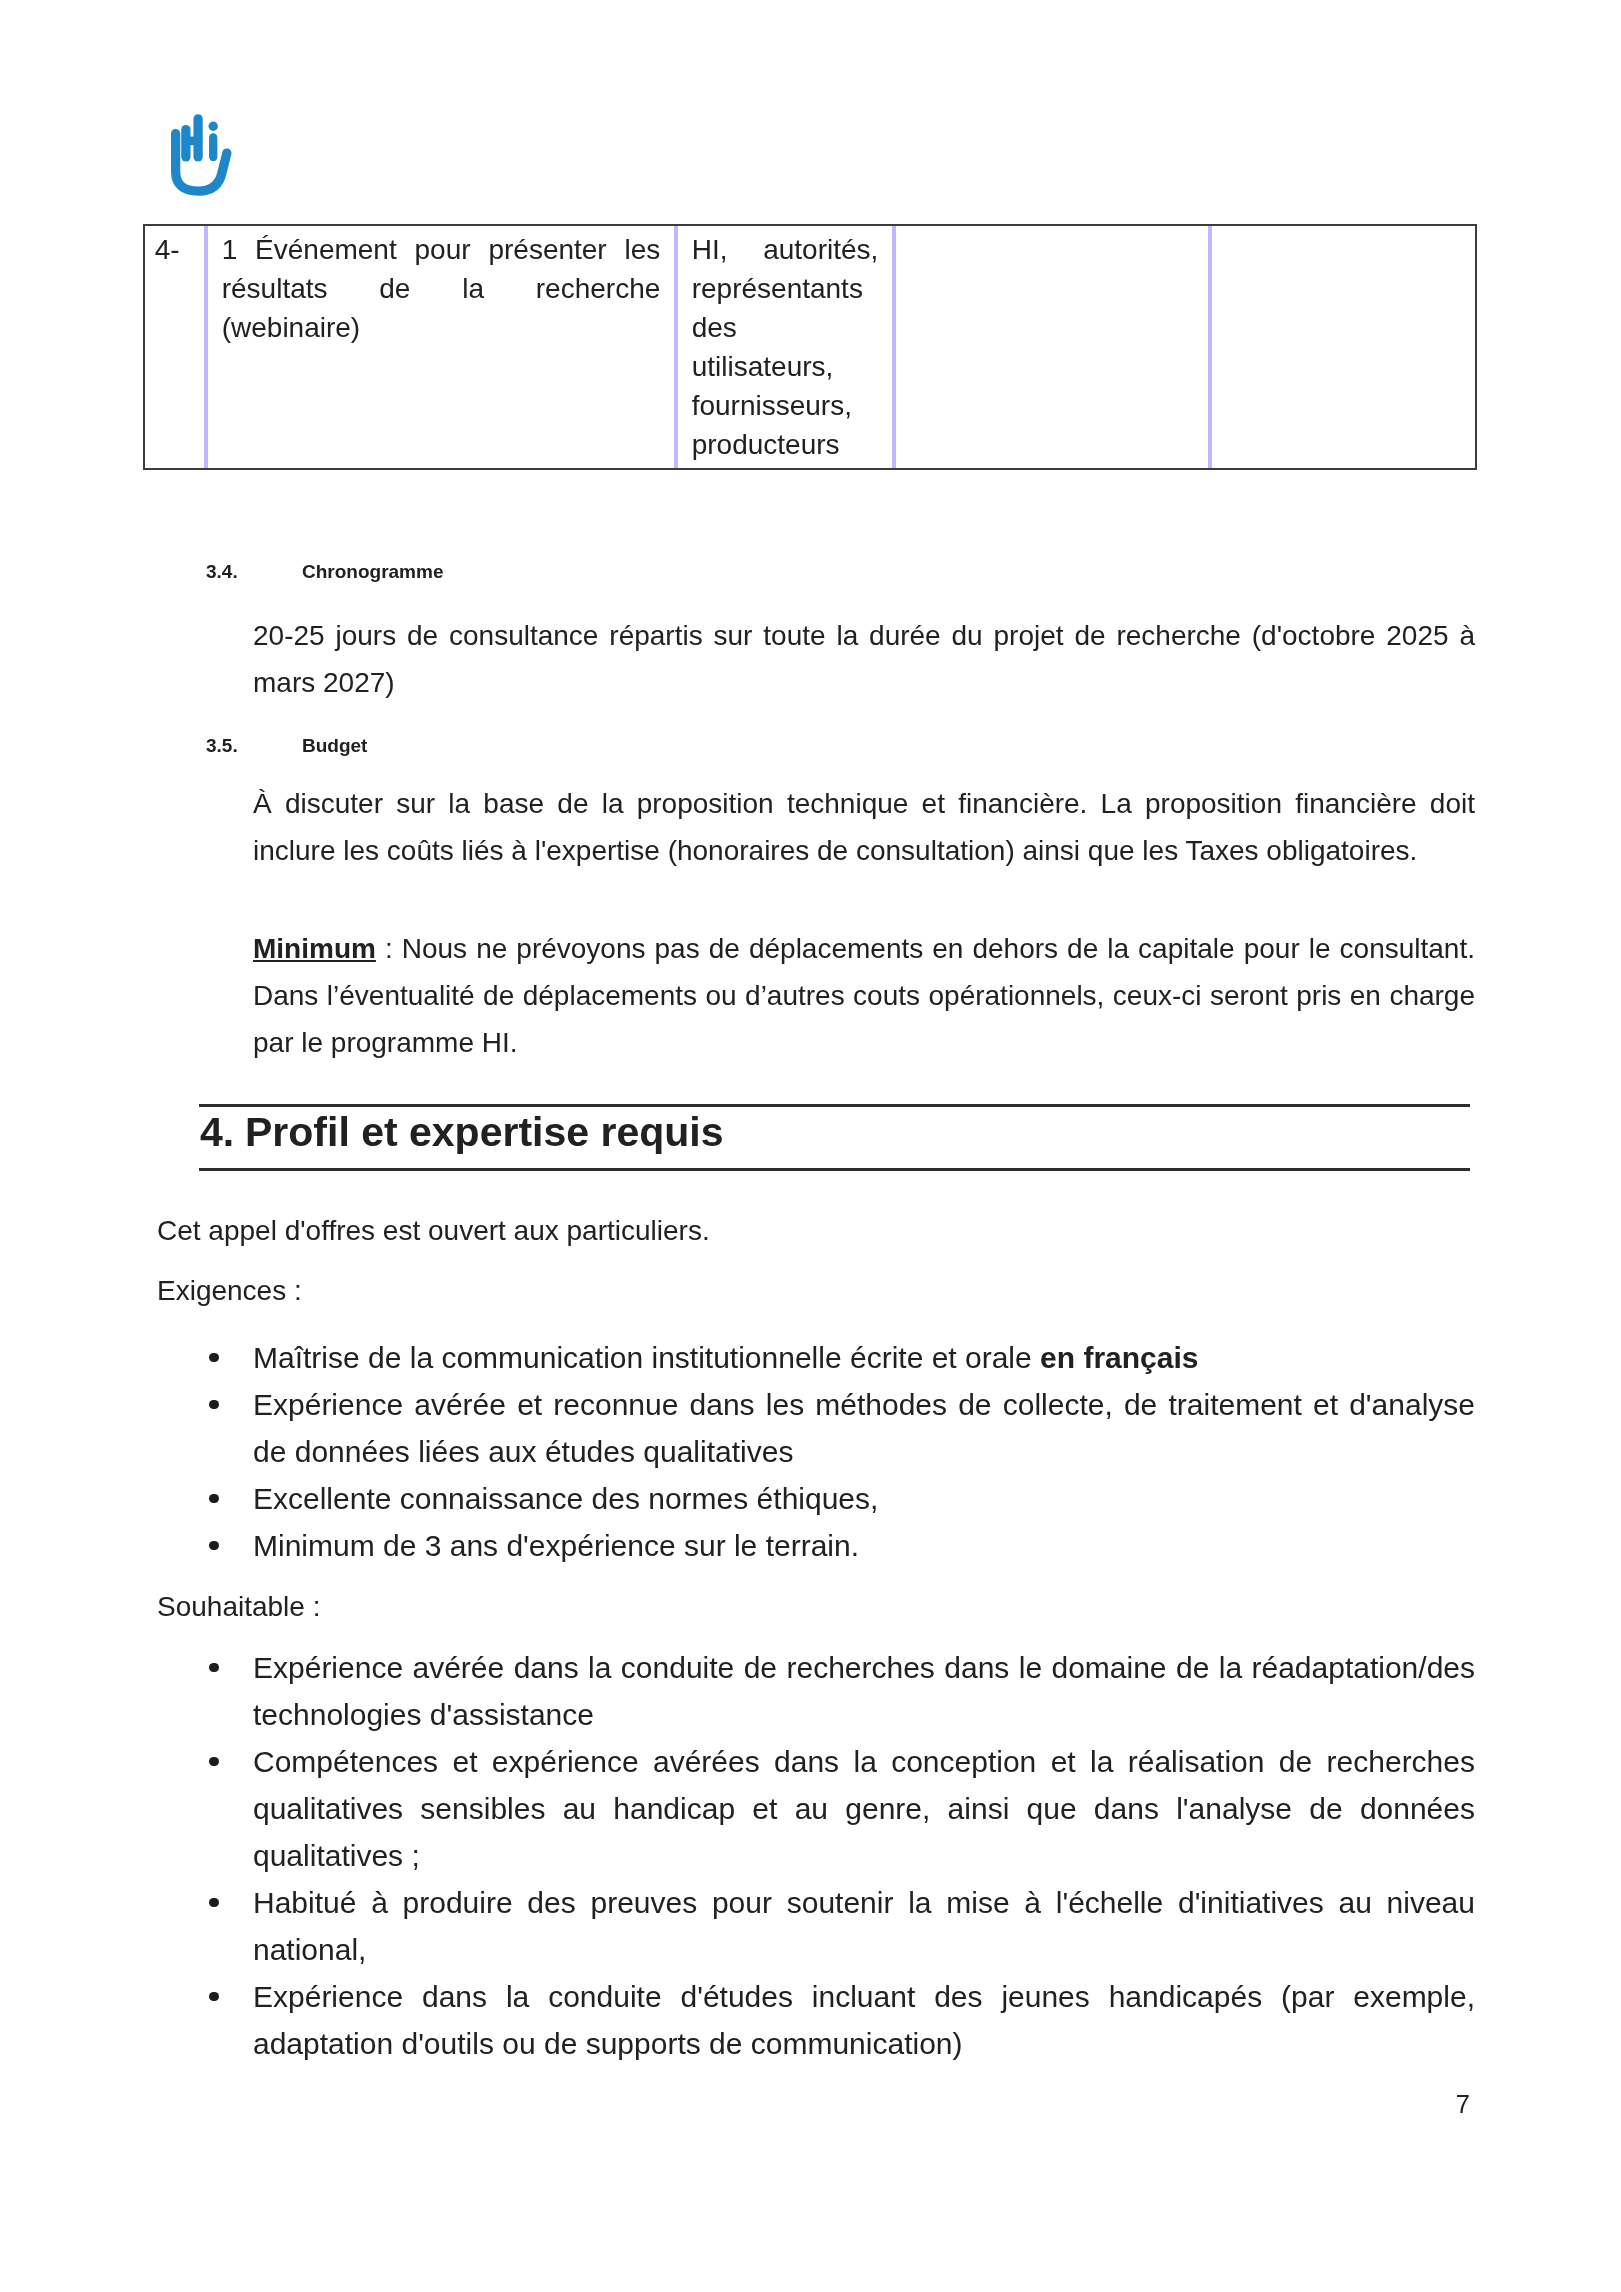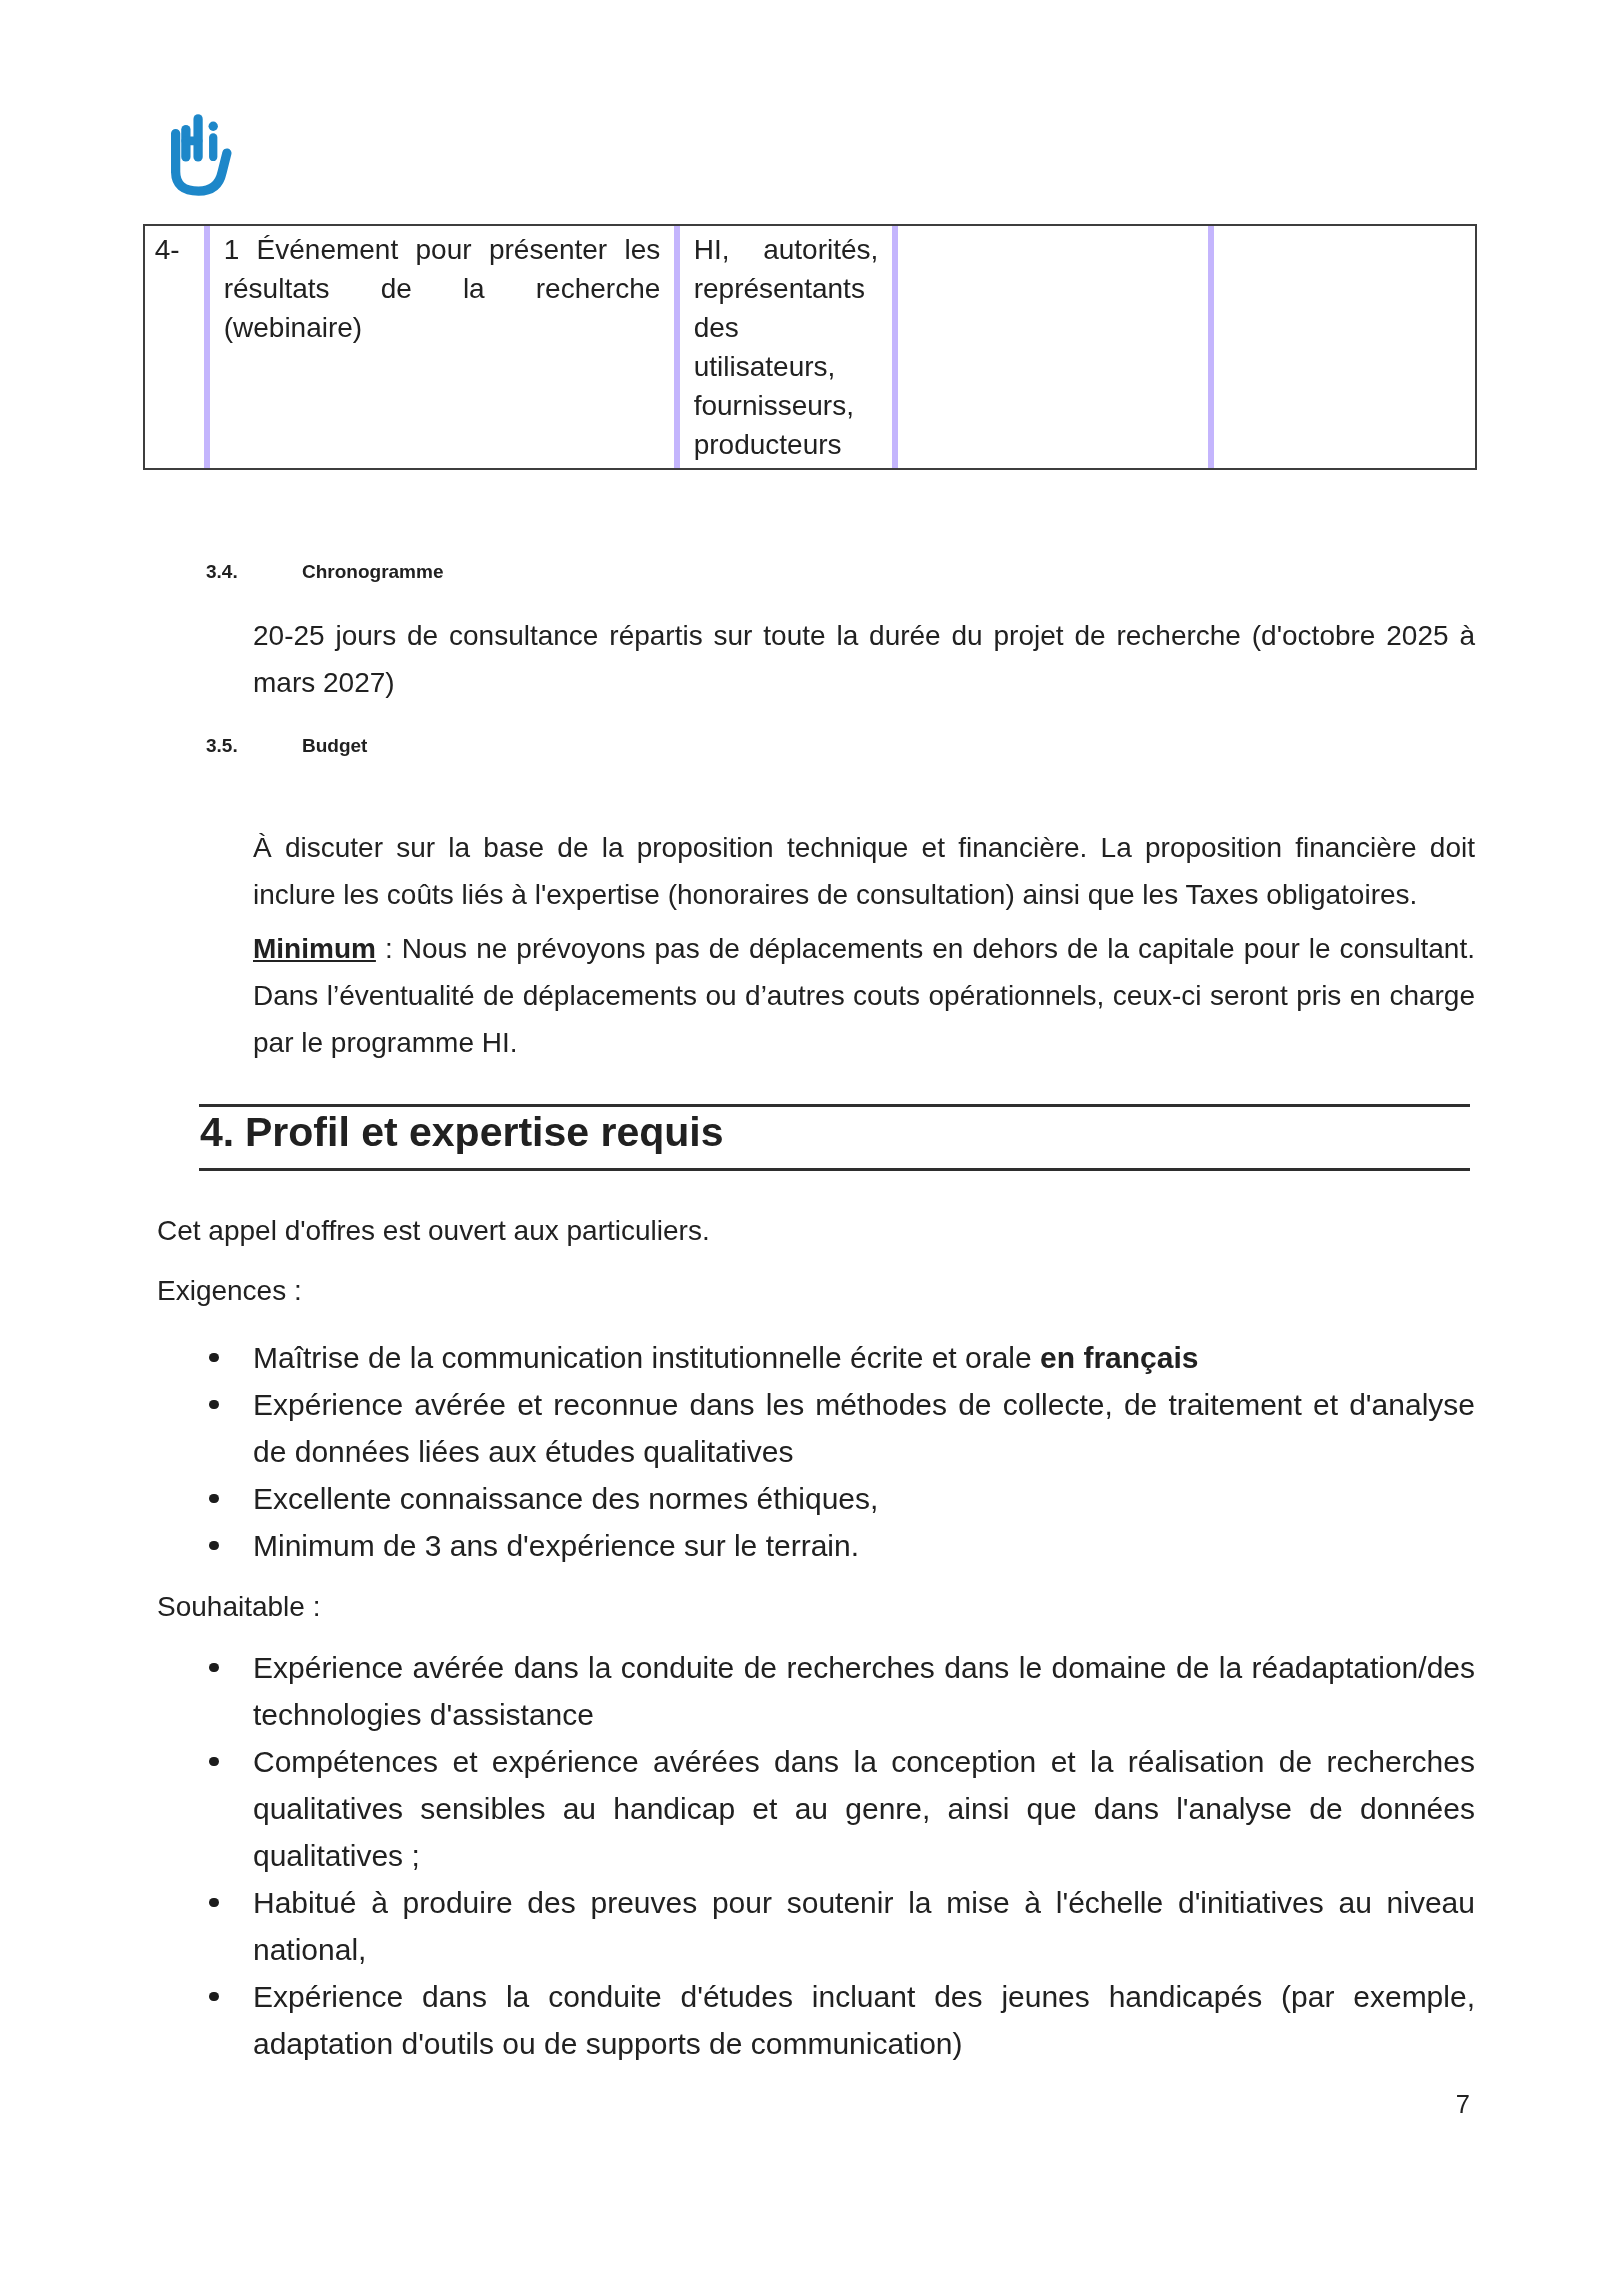--- a/index.html
+++ b/index.html
@@ -21,21 +21,21 @@
     width:1334px; height:246px;
     box-sizing:border-box;
     border:2px solid #3d3d3d;
     border-top-width:2.9px; border-bottom-width:2.9px;
     display:grid;
     grid-template-columns:59px 470px 218px 316px 1fr;
     background:#fff;
   }
   .cell {
     box-sizing:border-box;
-    border-left:6px solid #c4b5fd;
+    border-left:4px solid #c4b5fd;
     padding:3.9px 13.7px 0 13.7px;
     font-size:28px; line-height:39px;
     overflow:hidden;
   }
   .cell.first { border-left:none; padding:3.9px 7.8px 0 9.8px; }
   .jline { text-align:justify; text-align-last:justify; }
 
   
   .h3 {
     position:absolute; left:206px;
@@ -123,21 +123,21 @@
   </div>
 
   <div class="h3" style="top:555px">
     <span class="num">3.4.</span><span>Chronogramme</span>
   </div>
   <div class="body-text" style="top:612px">20-25 jours de consultance répartis sur toute la durée du projet de recherche (d'octobre 2025 à mars 2027)</div>
 
   <div class="h3" style="top:729px">
     <span class="num">3.5.</span><span>Budget</span>
   </div>
-  <div class="body-text" style="top:824px">À discuter sur la base de la proposition technique et financière.  La proposition financière doit inclure les coûts liés à l'expertise (honoraires de consultation) ainsi que les Taxes obligatoires.</div>
+  <div class="body-text" style="top:780px">À discuter sur la base de la proposition technique et financière.  La proposition financière doit inclure les coûts liés à l'expertise (honoraires de consultation) ainsi que les Taxes obligatoires.</div>
   <div class="body-text" style="top:925px">
     <strong class="ul-remark">Minimum</strong><span> : Nous ne prévoyons pas de déplacements en dehors de la capitale pour le consultant. Dans l’éventualité de déplacements ou d’autres couts opérationnels, ceux-ci seront pris en charge par le programme HI.</span>
   </div>
 
   <div class="h4-rule" style="top:1104px"></div>
   <div class="h4" style="top:1108px">
     <span class="num">4.</span><span>Profil et expertise requis</span>
   </div>
   <div class="h4-rule" style="top:1168px"></div>
 

